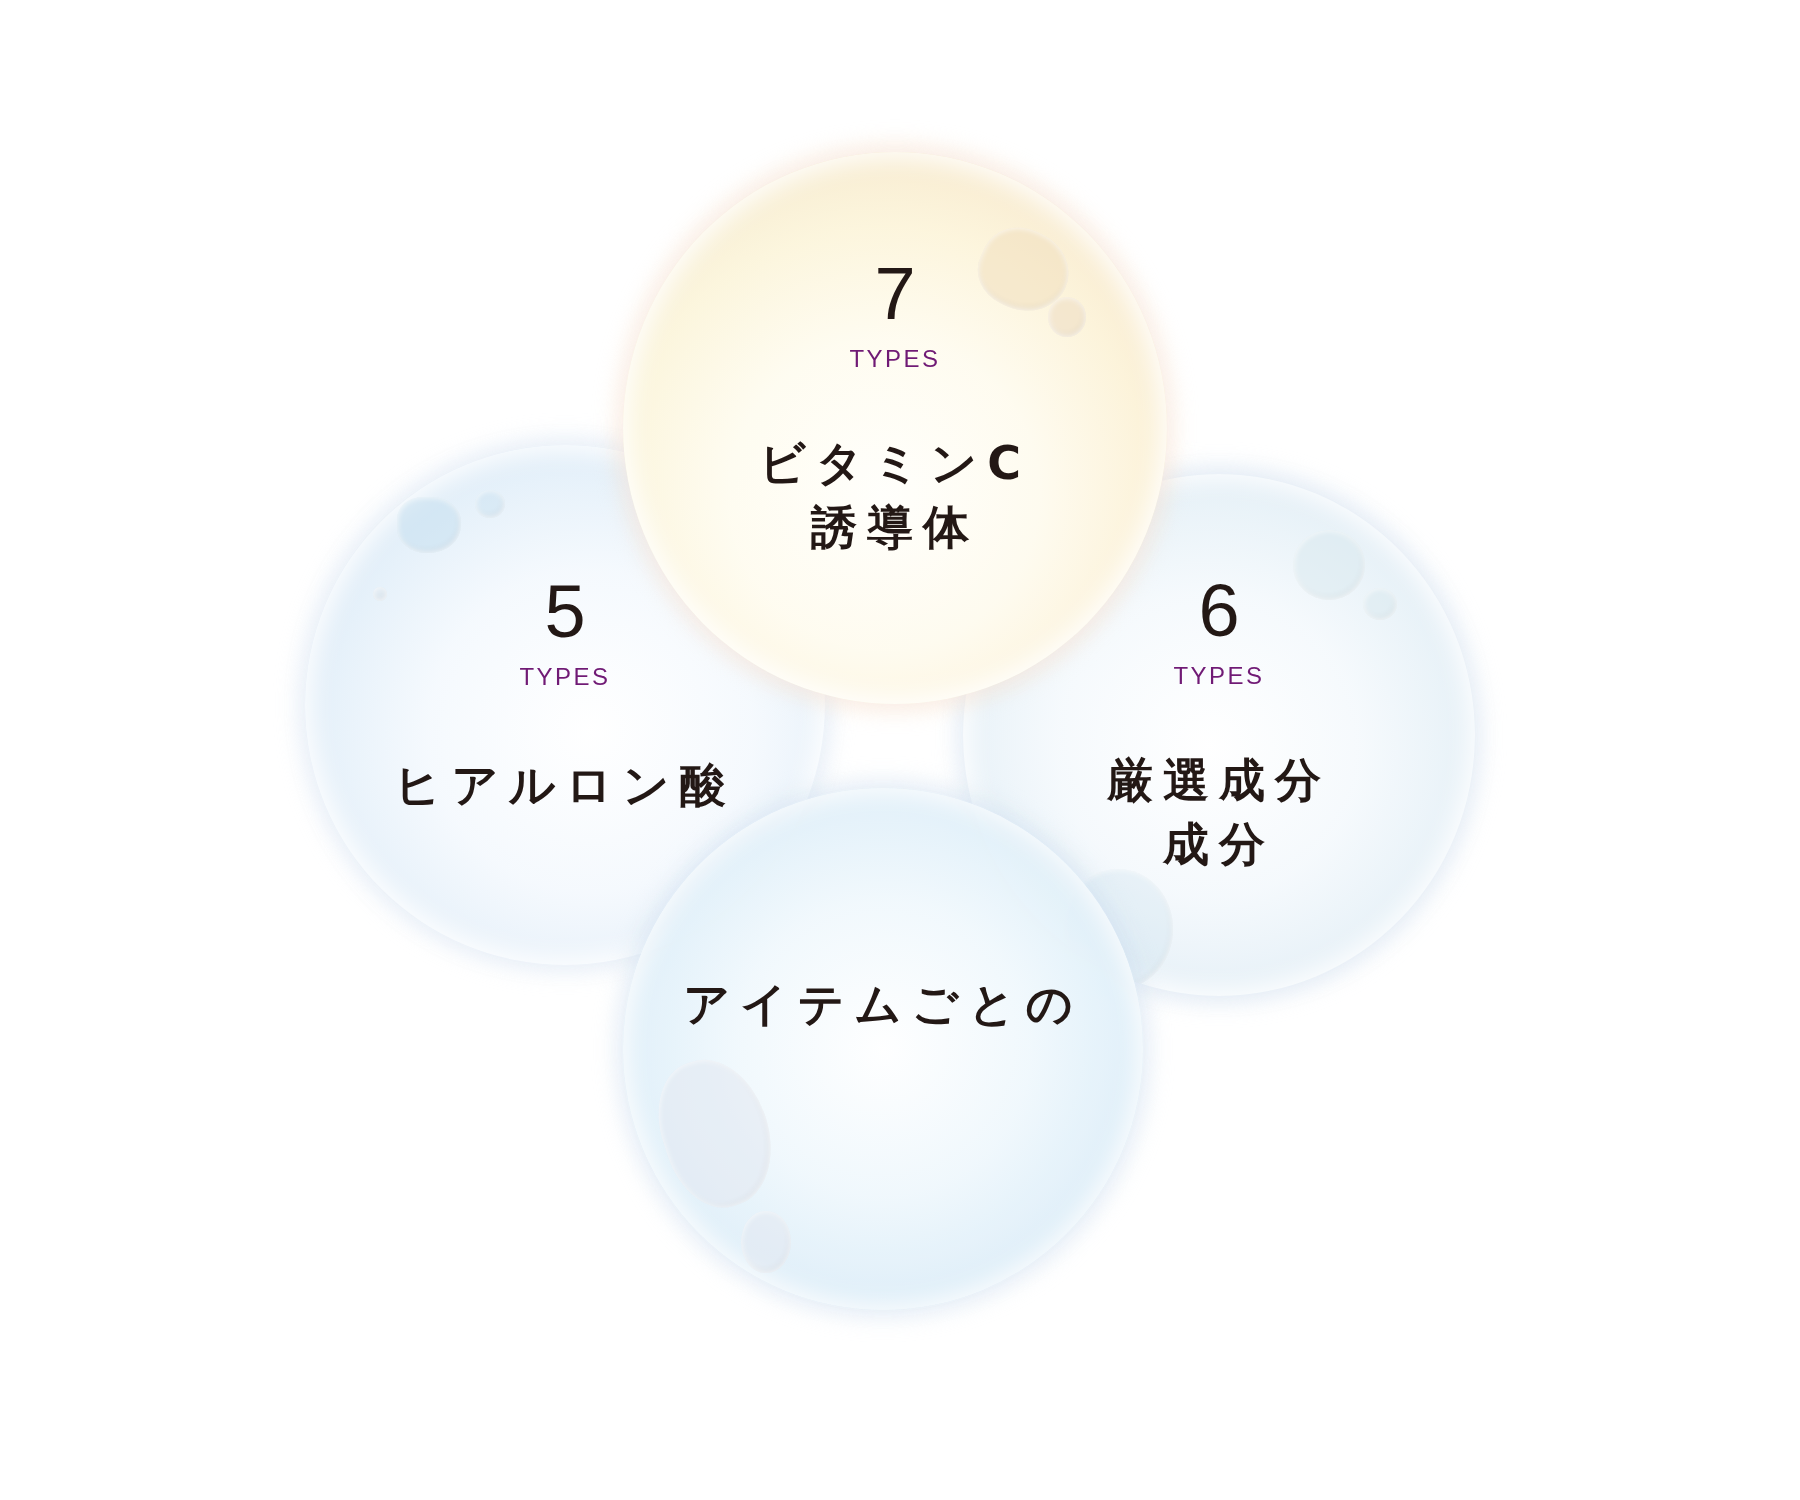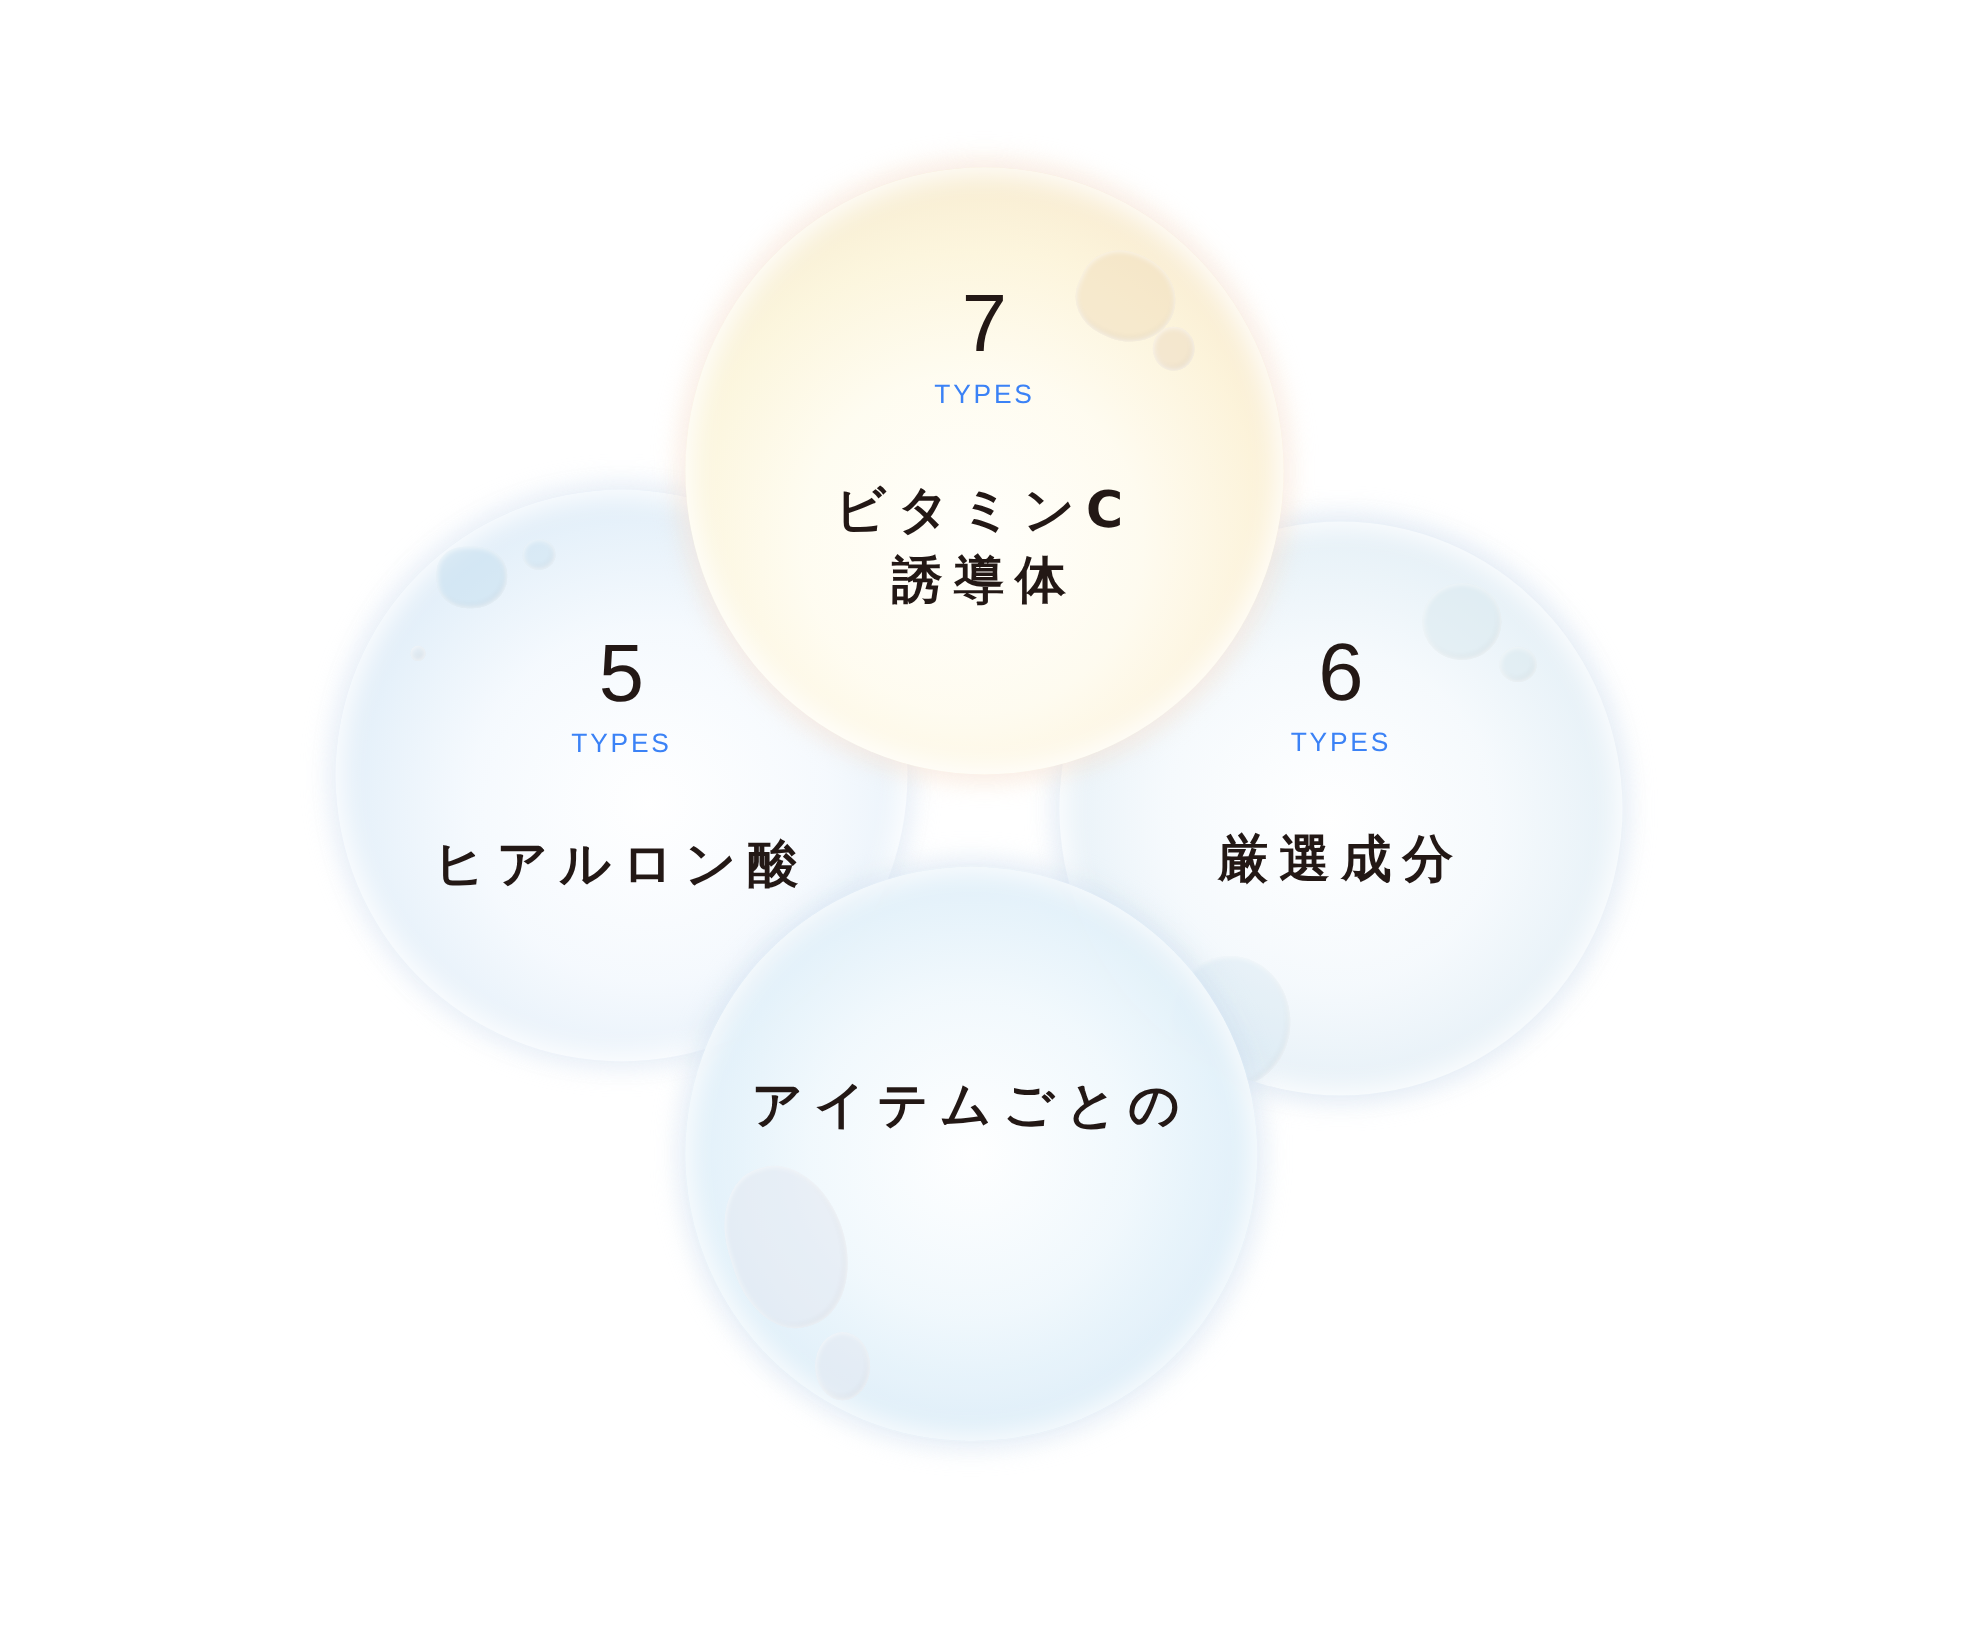--- a/index.html
+++ b/index.html
@@ -55,21 +55,21 @@
     line-height: 1;
     color: #231815;
   }
   .types {
     display: block;
     font-family: "Liberation Sans", "DejaVu Sans", sans-serif;
     font-size: 24px;
     letter-spacing: 2.5px;
     line-height: 1;
     margin-top: 16px;
-    color: #3b82f6;
+    color: #701a75;
   }
   .label {
     display: block;
     font-family: "DejaVu Sans", sans-serif;
     font-weight: bold;
     font-size: 46px;
     letter-spacing: 10px;
     line-height: 64px;
     color: #231815;
     white-space: nowrap;
@@ -151,20 +151,21 @@
     <div class="body">
       <div class="drop" style="left:330px;top:56px;width:72px;height:70px;background:rgba(215,232,238,0.5);"></div>
       <div class="drop" style="left:400px;top:114px;width:34px;height:32px;background:rgba(215,232,238,0.5);"></div>
       <div class="drop" style="left:100px;top:395px;width:110px;height:120px;background:rgba(205,225,238,0.35);"></div>
     </div>
     <div class="content" style="top:100px;">
       <span class="num">6</span>
       <span class="types">TYPES</span>
       <div style="margin-top:60px;">
         <span class="label">厳選成分</span>
+        <span class="label">成分</span>
       </div>
     </div>
   </div>
 
   <div class="bubble" id="b-top">
     <div class="glow"></div>
     <div class="body">
       <div class="drop" style="left:356px;top:78px;width:90px;height:80px;background:rgba(240,222,190,0.55);border-radius:48% 52% 55% 45%;transform:rotate(25deg);"></div>
       <div class="drop" style="left:425px;top:145px;width:38px;height:40px;background:rgba(238,222,196,0.6);"></div>
     </div>

